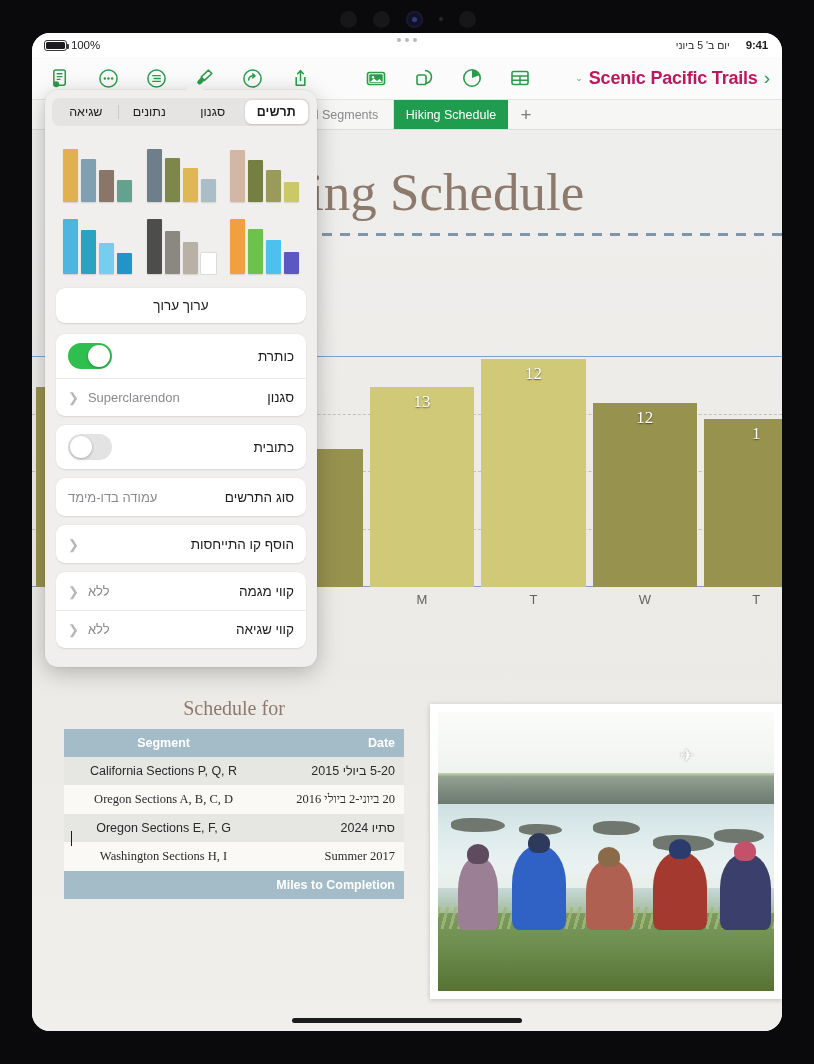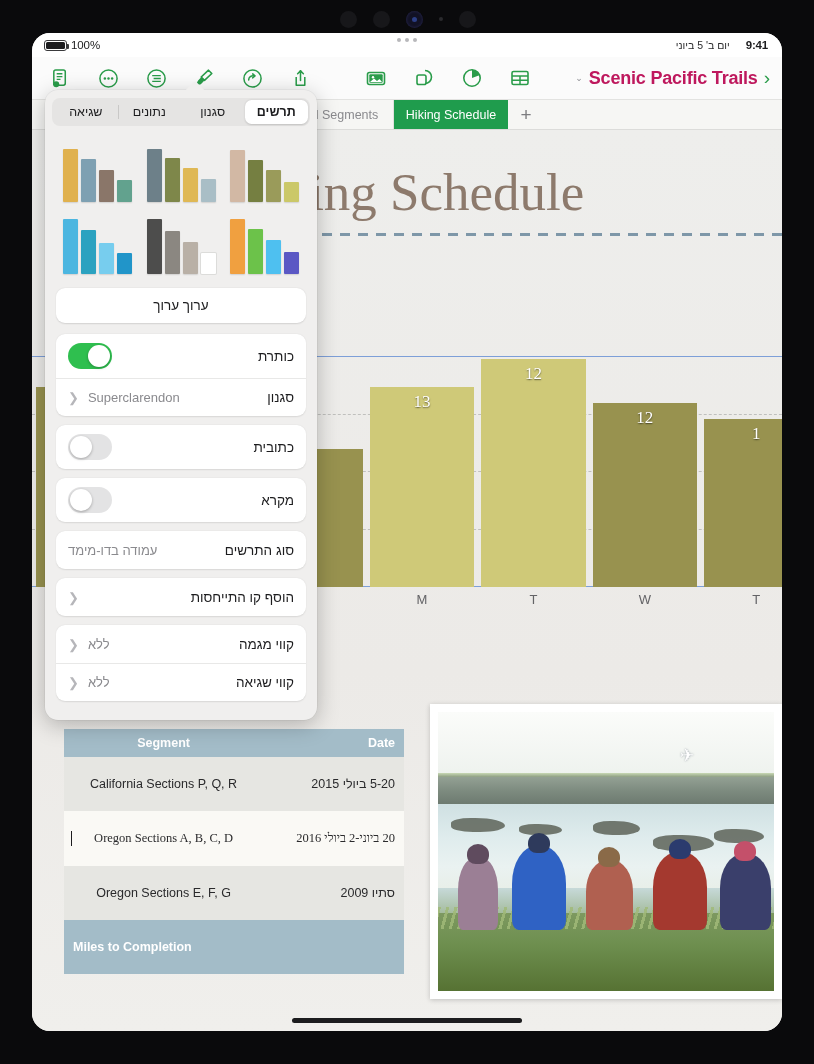--- a/index.html
+++ b/index.html
@@ -193,27 +193,27 @@
     font-size: 20px; color: #8d7a6c; text-align: center;
     line-height: 1.22; margin-bottom: 9px;
   }
   table.schedule { border-collapse: collapse; width: 100%; font-size: 12.5px; }
   table.schedule th {
     background: #a3bcc8; color: #fff; font-weight: 700;
     padding: 7px 9px; font-size: 12.5px;
   }
   table.schedule th.c-seg { text-align: center; }
   table.schedule th.c-date { text-align: right; direction: rtl; }
-  table.schedule td { padding: 20px 9px; color: #2a2a2c; }
+  table.schedule td { padding: 7px 9px; color: #2a2a2c; }
   table.schedule td.c-seg { text-align: center; }
   table.schedule td.c-date { text-align: right; direction: rtl; }
   table.schedule tr.odd td { background: #e6e6e2; }
   table.schedule tr.even td { background: #faf9f5; font-family: Liberation Serif, serif; }
   table.schedule tr.footer td {
-    background: #a3bcc8; color: #fff; font-weight: 700; 
+    background: #a3bcc8; color: #fff; font-weight: 700; text-align: right;
   }
   #text-caret {
     position: absolute; left: 7px; top: 135px; width: 1px; height: 15px; background: #1c1c1e;
   }
 
   
   #photo-frame {
     position: absolute; left: 398px; top: 574px;
     width: 352px; height: 295px;
     background: #fff; padding: 8px;
@@ -549,21 +549,25 @@
           <tr class="odd">
             <td class="c-seg">California Sections P, Q, R</td>
             <td class="c-date">5-20 ביולי 2015</td>
           </tr>
           <tr class="even">
             <td class="c-seg">Oregon Sections A, B, C, D</td>
             <td class="c-date">20 ביוני-2 ביולי 2016</td>
           </tr>
           <tr class="odd">
             <td class="c-seg">Oregon Sections E, F, G</td>
-            <td class="c-date">סתיו 2009</td>
+            <td class="c-date">סתיו 2024</td>
+          </tr>
+          <tr class="even">
+            <td class="c-seg">Washington Sections H, I</td>
+            <td class="c-date">Summer 2017</td>
           </tr>
           <tr class="footer">
             <td colspan="2">Miles to Completion</td>
           </tr>
         </tbody>
           </table>
         <div id="text-caret"></div>
       </div>
 
       <div id="photo-frame">
@@ -670,28 +674,20 @@
 
       <div class="group">
         <div class="row">
           <span class="label">כתובית</span>
           <div class="toggle off">
               <div class="knob"></div>
             </div>
         </div>
       </div>
 
-      <div class="group">
-        <div class="row">
-          <span class="label">מקרא</span>
-          <div class="toggle off">
-              <div class="knob"></div>
-            </div>
-        </div>
-      </div>
 
       <div class="group">
         <div class="row">
           <span class="label">סוג התרשים</span>
           <span class="value">עמודה בדו-מימד</span>
         </div>
       </div>
 
       <div class="group">
         <div class="row">

